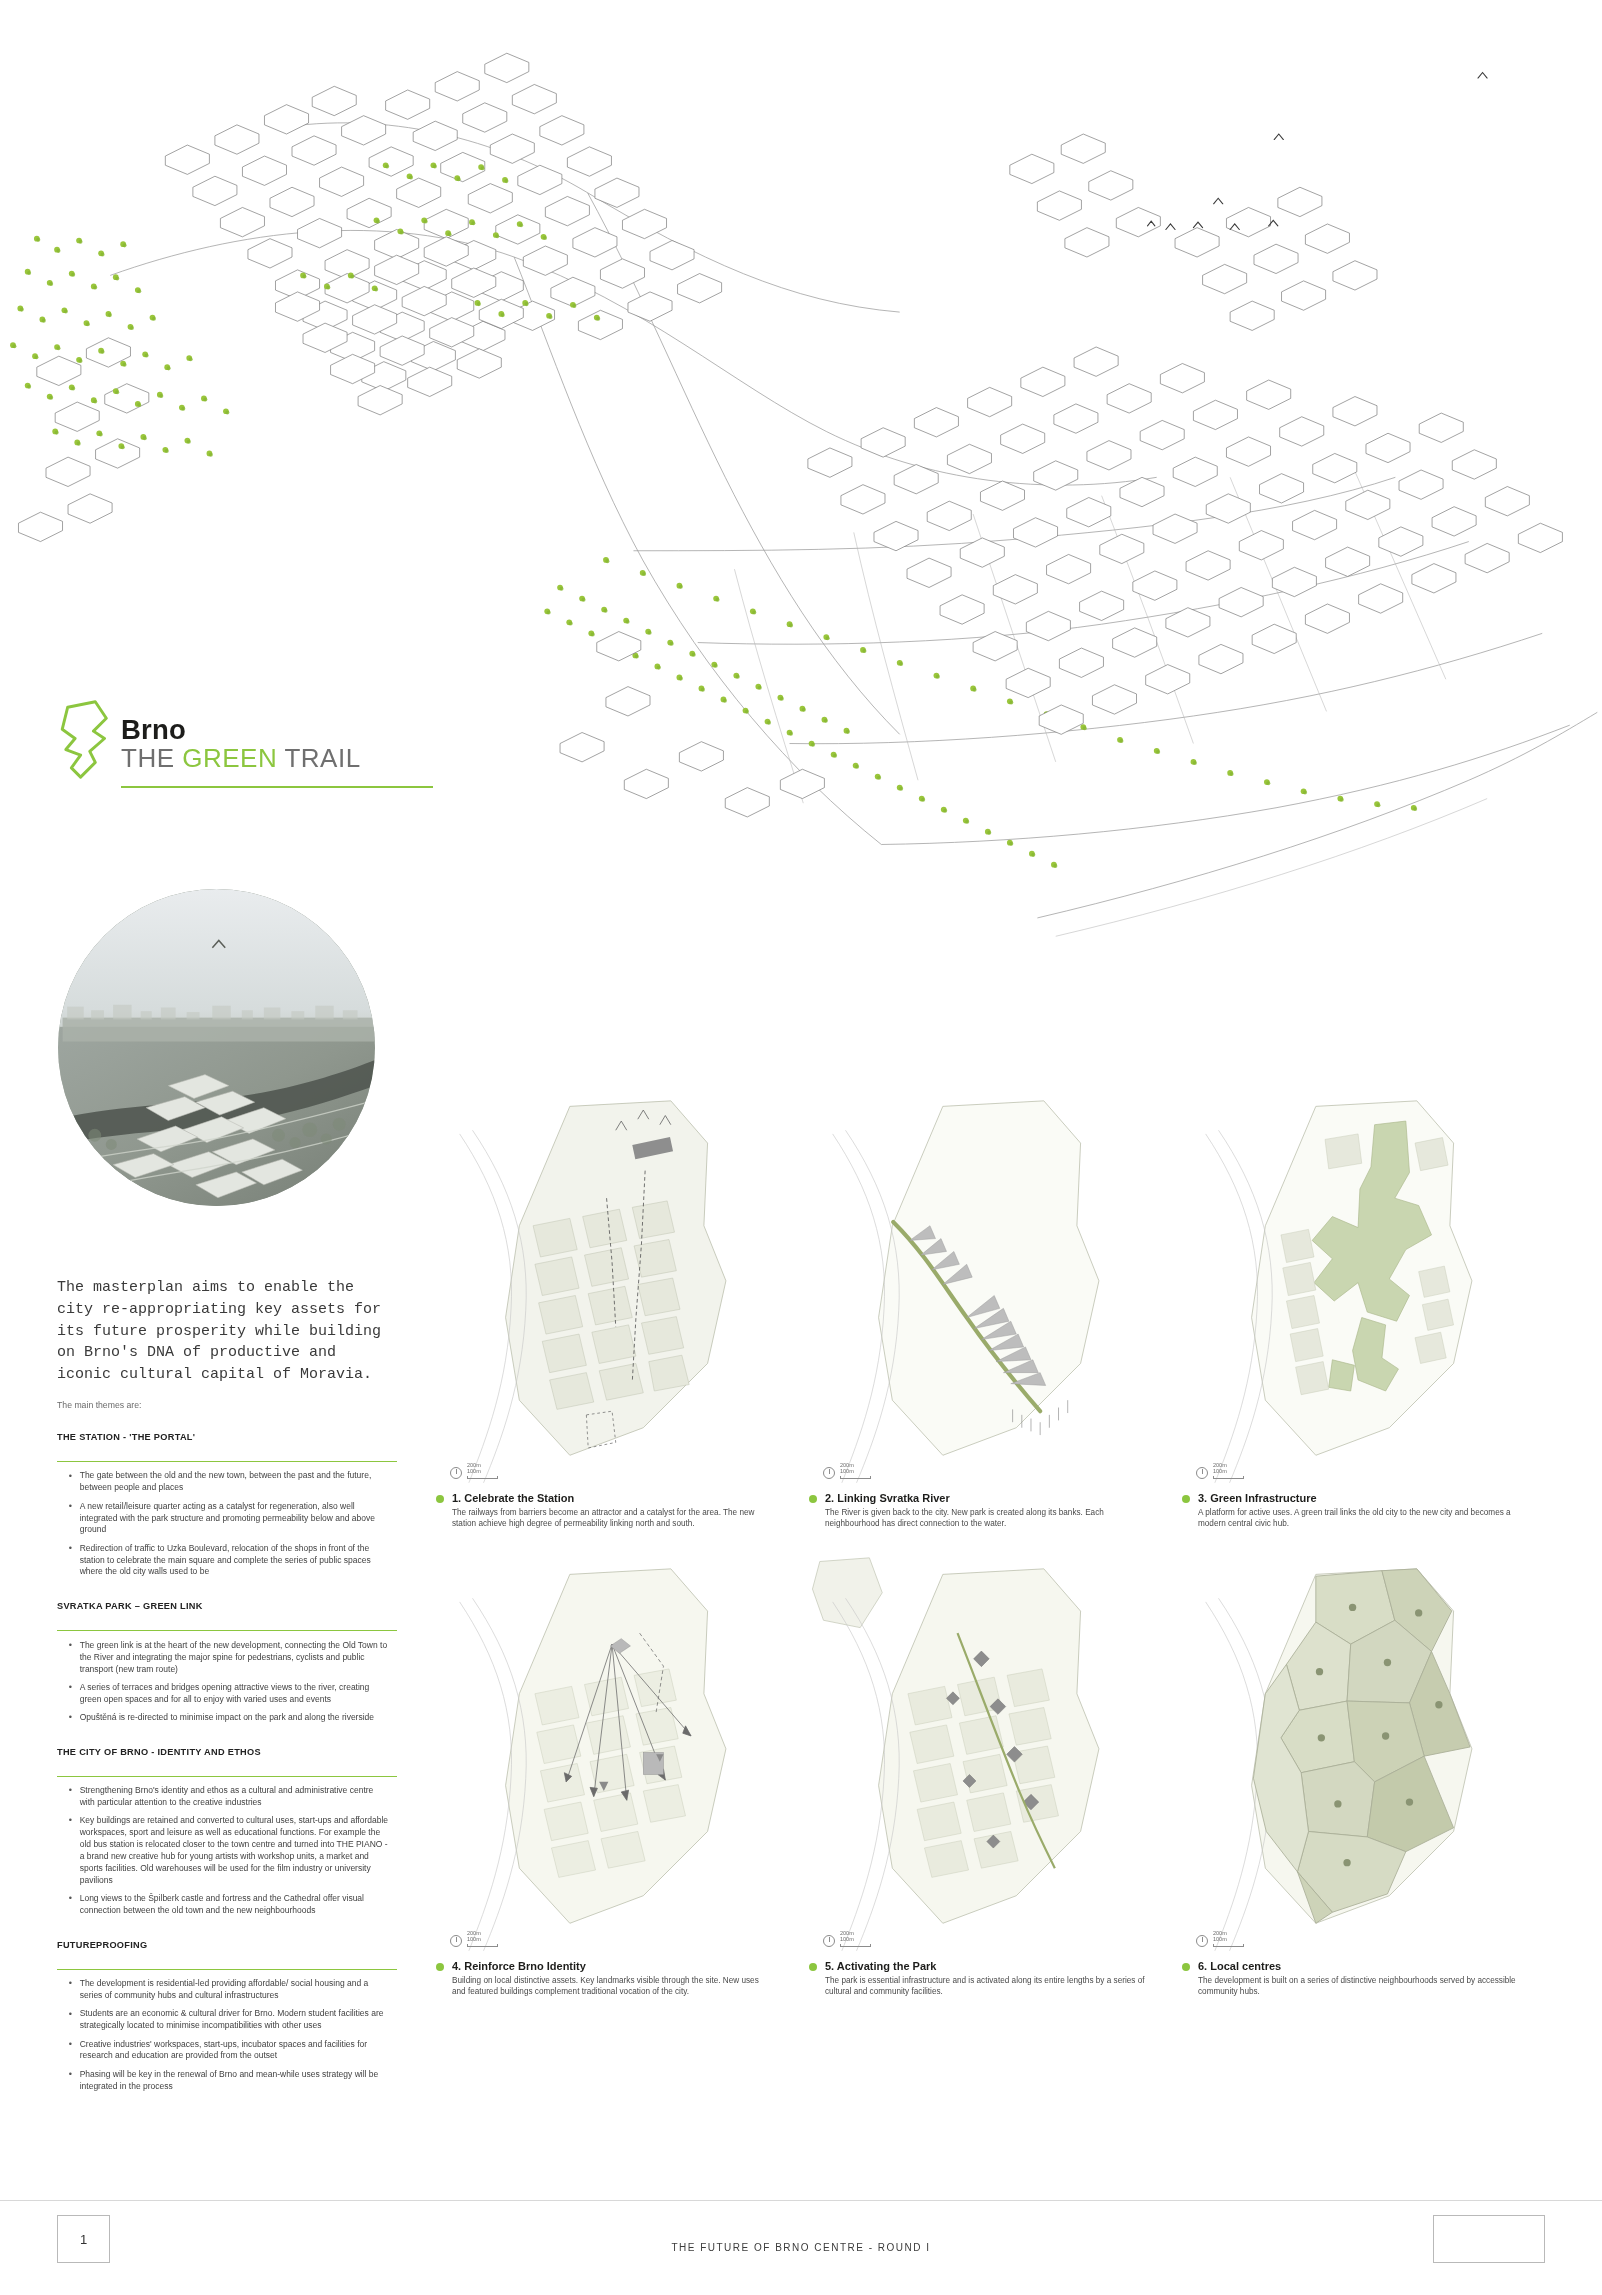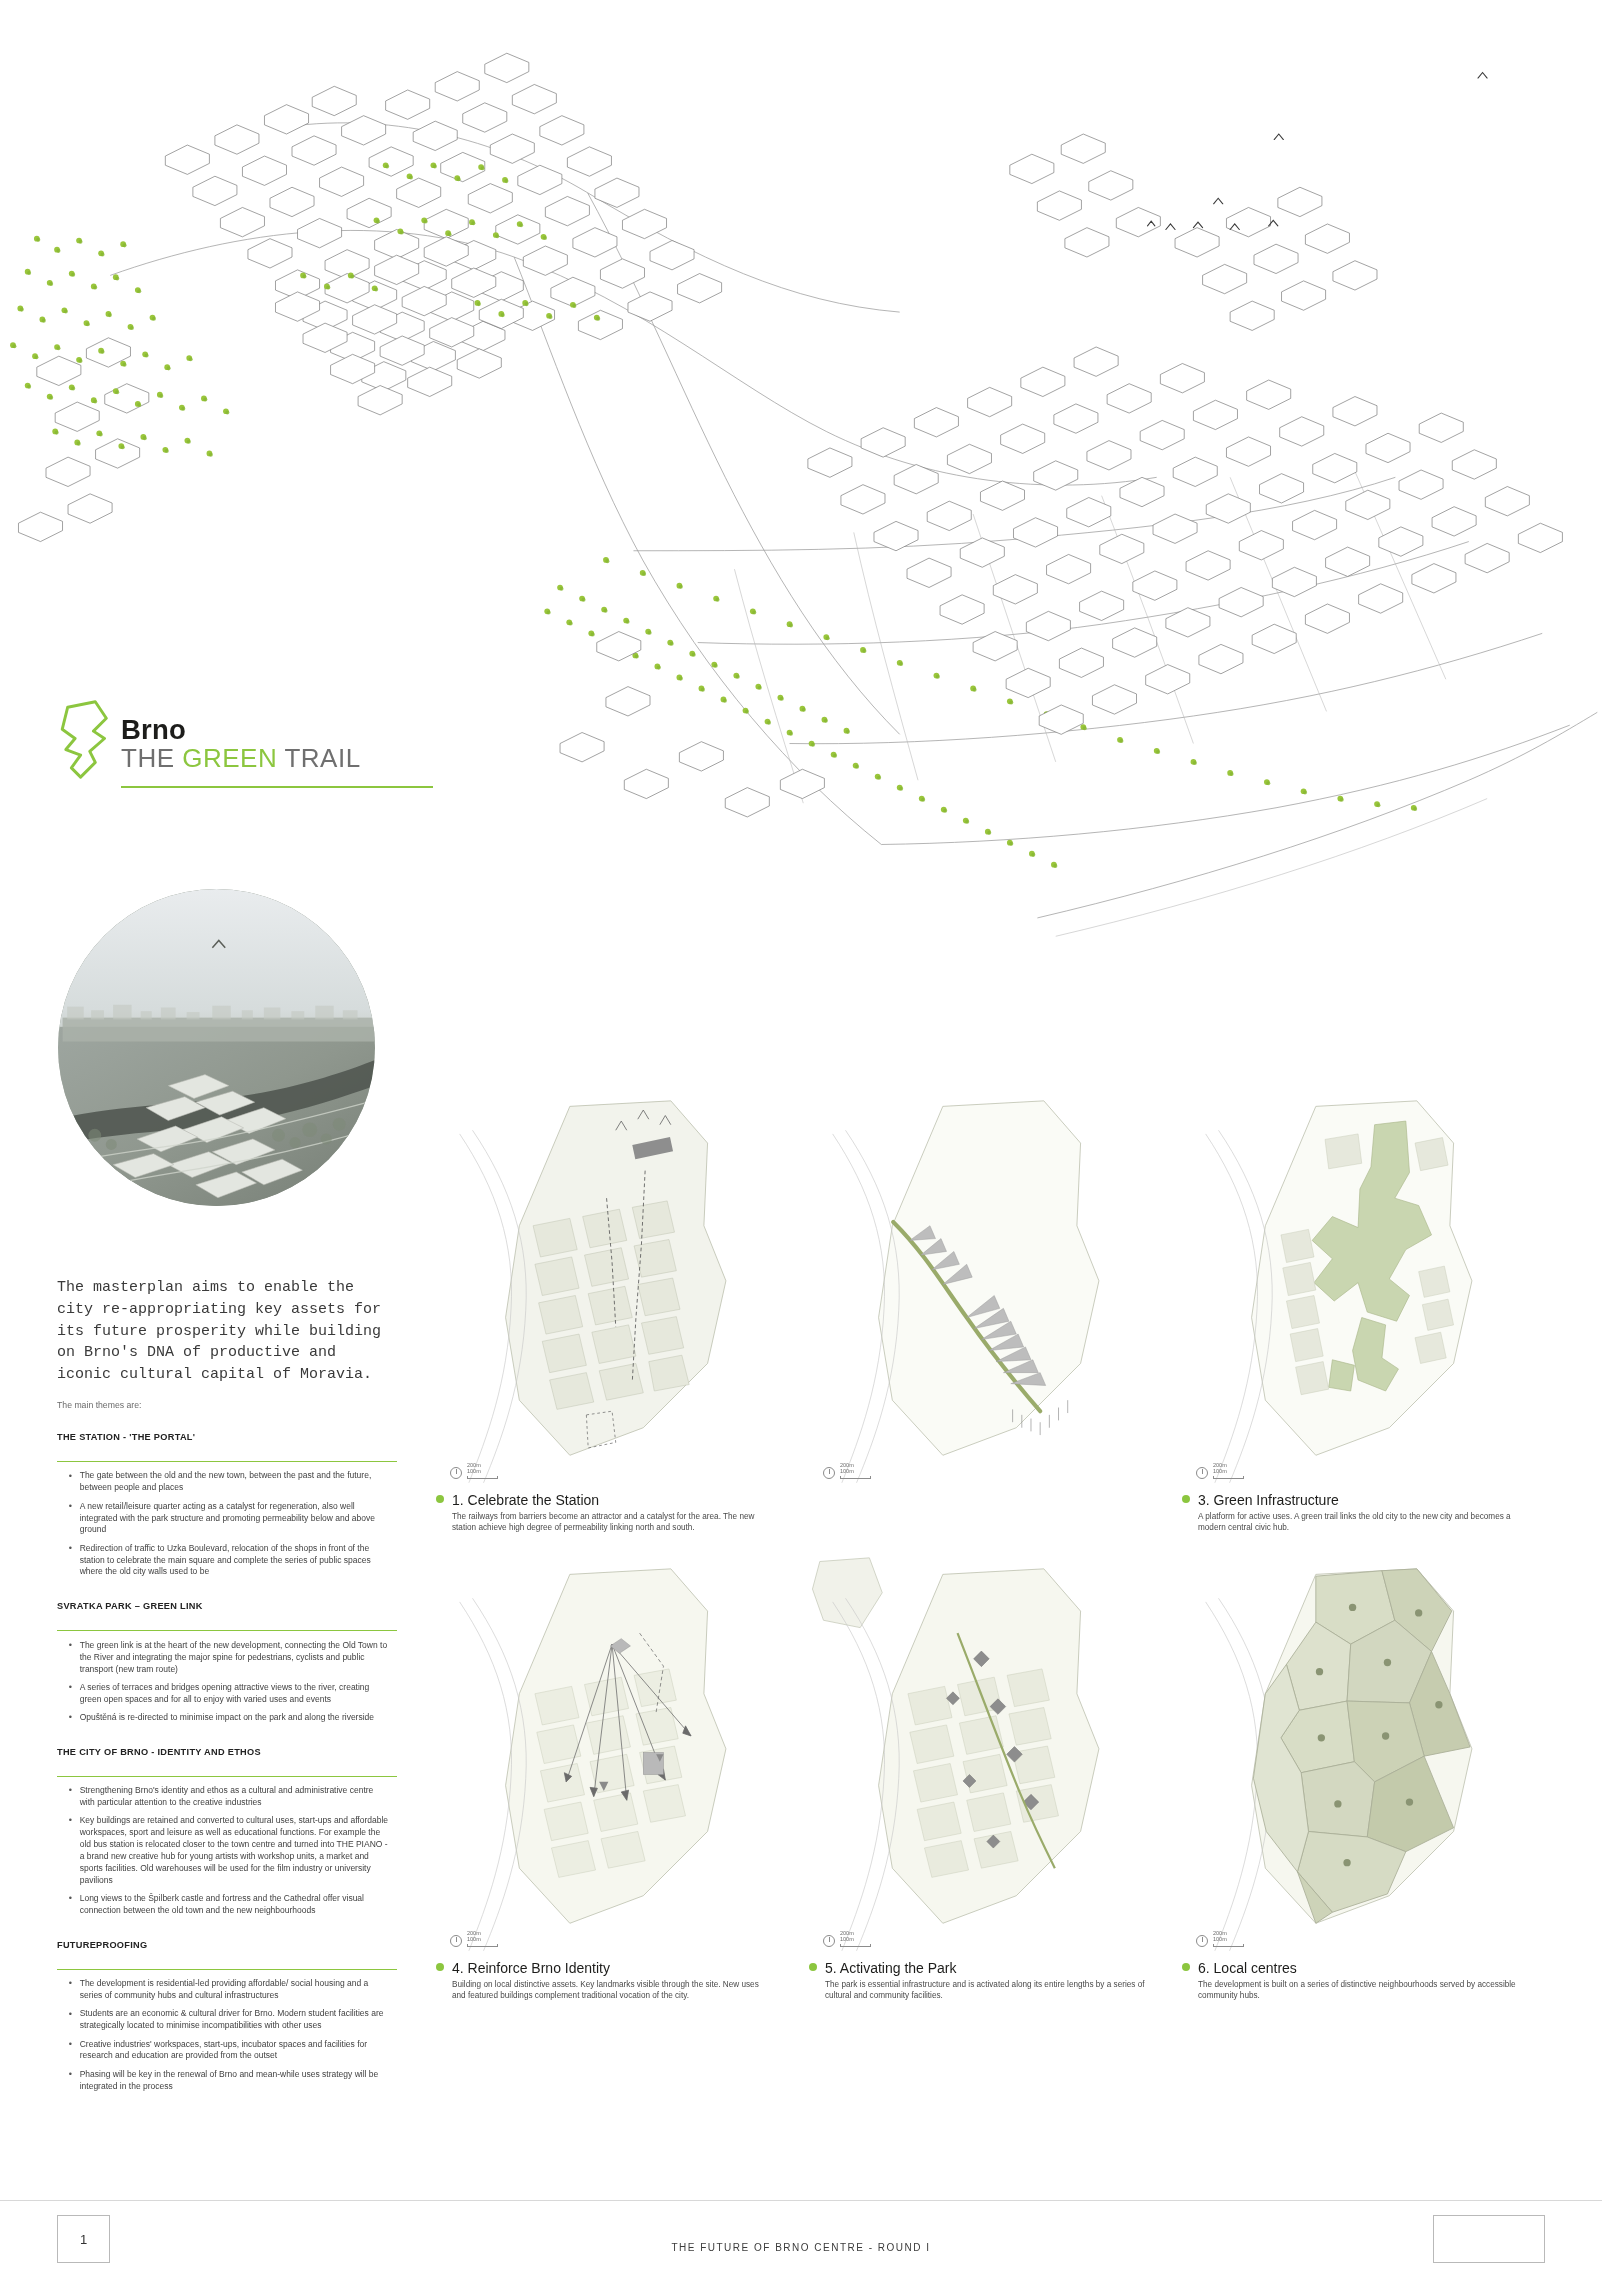--- a/index.html
+++ b/index.html
@@ -126,22 +126,22 @@
     min-height: 64px;
   }
   .cap-dot {
     position: absolute;
     left: 3.7px; top: 2.8px;
     width: 8.3px; height: 8.3px;
     border-radius: 50%;
     background: #8cc63f;
   }
   .cap-title {
-    font-size: 14px;
-    font-weight: normal;
+    font-size: 11px;
+    font-weight: bold;
     color: #1d1d1b;
     margin-bottom: 2.8px;
   }
   .cap-body {
     font-size: 8.2px;
     line-height: 1.38;
     color: #4a4a4a;
   }
   .scalebar {
     position: absolute;
@@ -1430,20 +1430,25 @@
         </svg>
         <div class="scalebar">
           <div class="scale-circle"></div>
           <div class="scale-nums">
             <div>200m</div>
             <div>100m</div>
             <div class="scale-ruler"></div>
           </div>
         </div>
       </div>
+      <div class="diag-caption">
+        <span class="cap-dot"></span>
+        <div class="cap-title">2. Linking Svratka River</div>
+        <div class="cap-body">The River is given back to the city. New park is created along its banks. Each neighbourhood has direct connection to the water.</div>
+      </div>
     </div>
 
     <div class="diag-cell">
       <div class="diag-fig">
         <svg width="373" height="404" viewBox="0 0 406 440">
           <g fill="#fafbf6" stroke="#b7bba8" stroke-width="0.8">
             <path d="M150,20 L260,14 L300,60 L296,150 L320,210 L300,300 L230,370 L150,400 L95,340 L80,250 L95,150 Z"></path>
           </g>
           <g fill="none" stroke="#c8c8c8" stroke-width="0.7">
             <path d="M30,50 C70,110 90,170 86,240 C82,320 60,380 40,430"></path>

